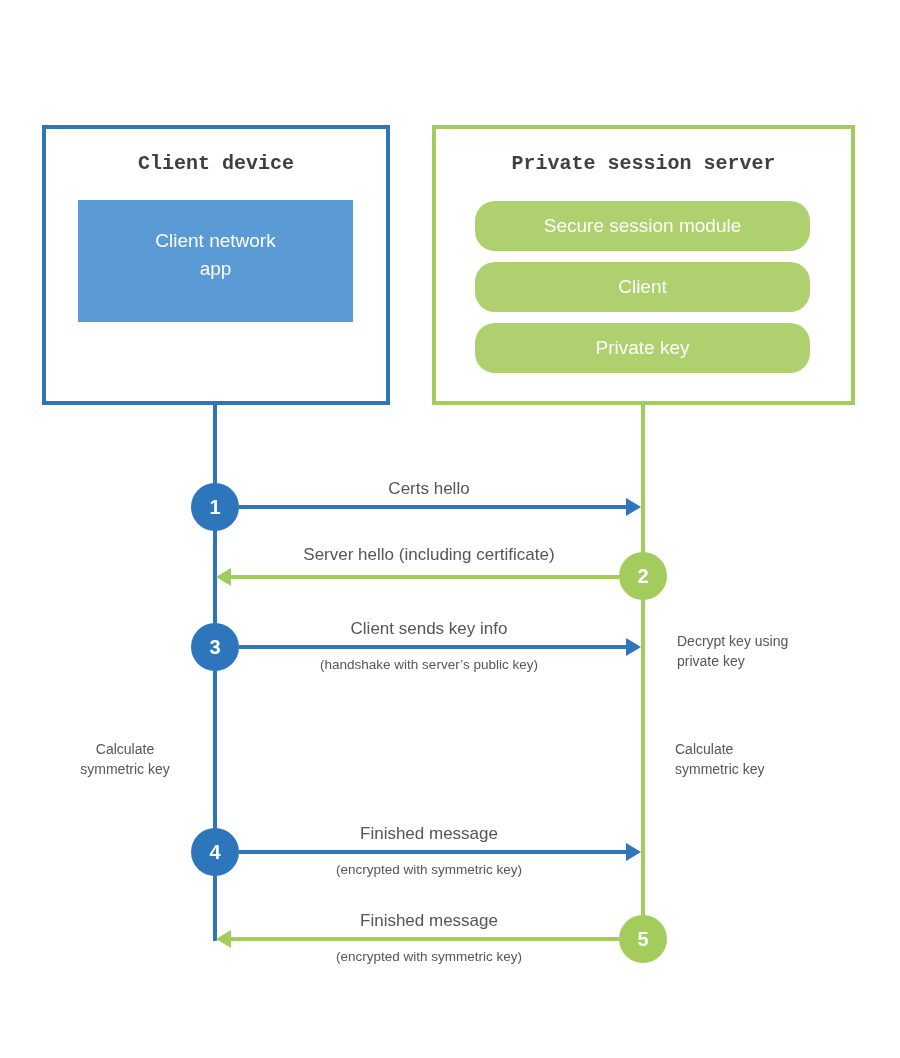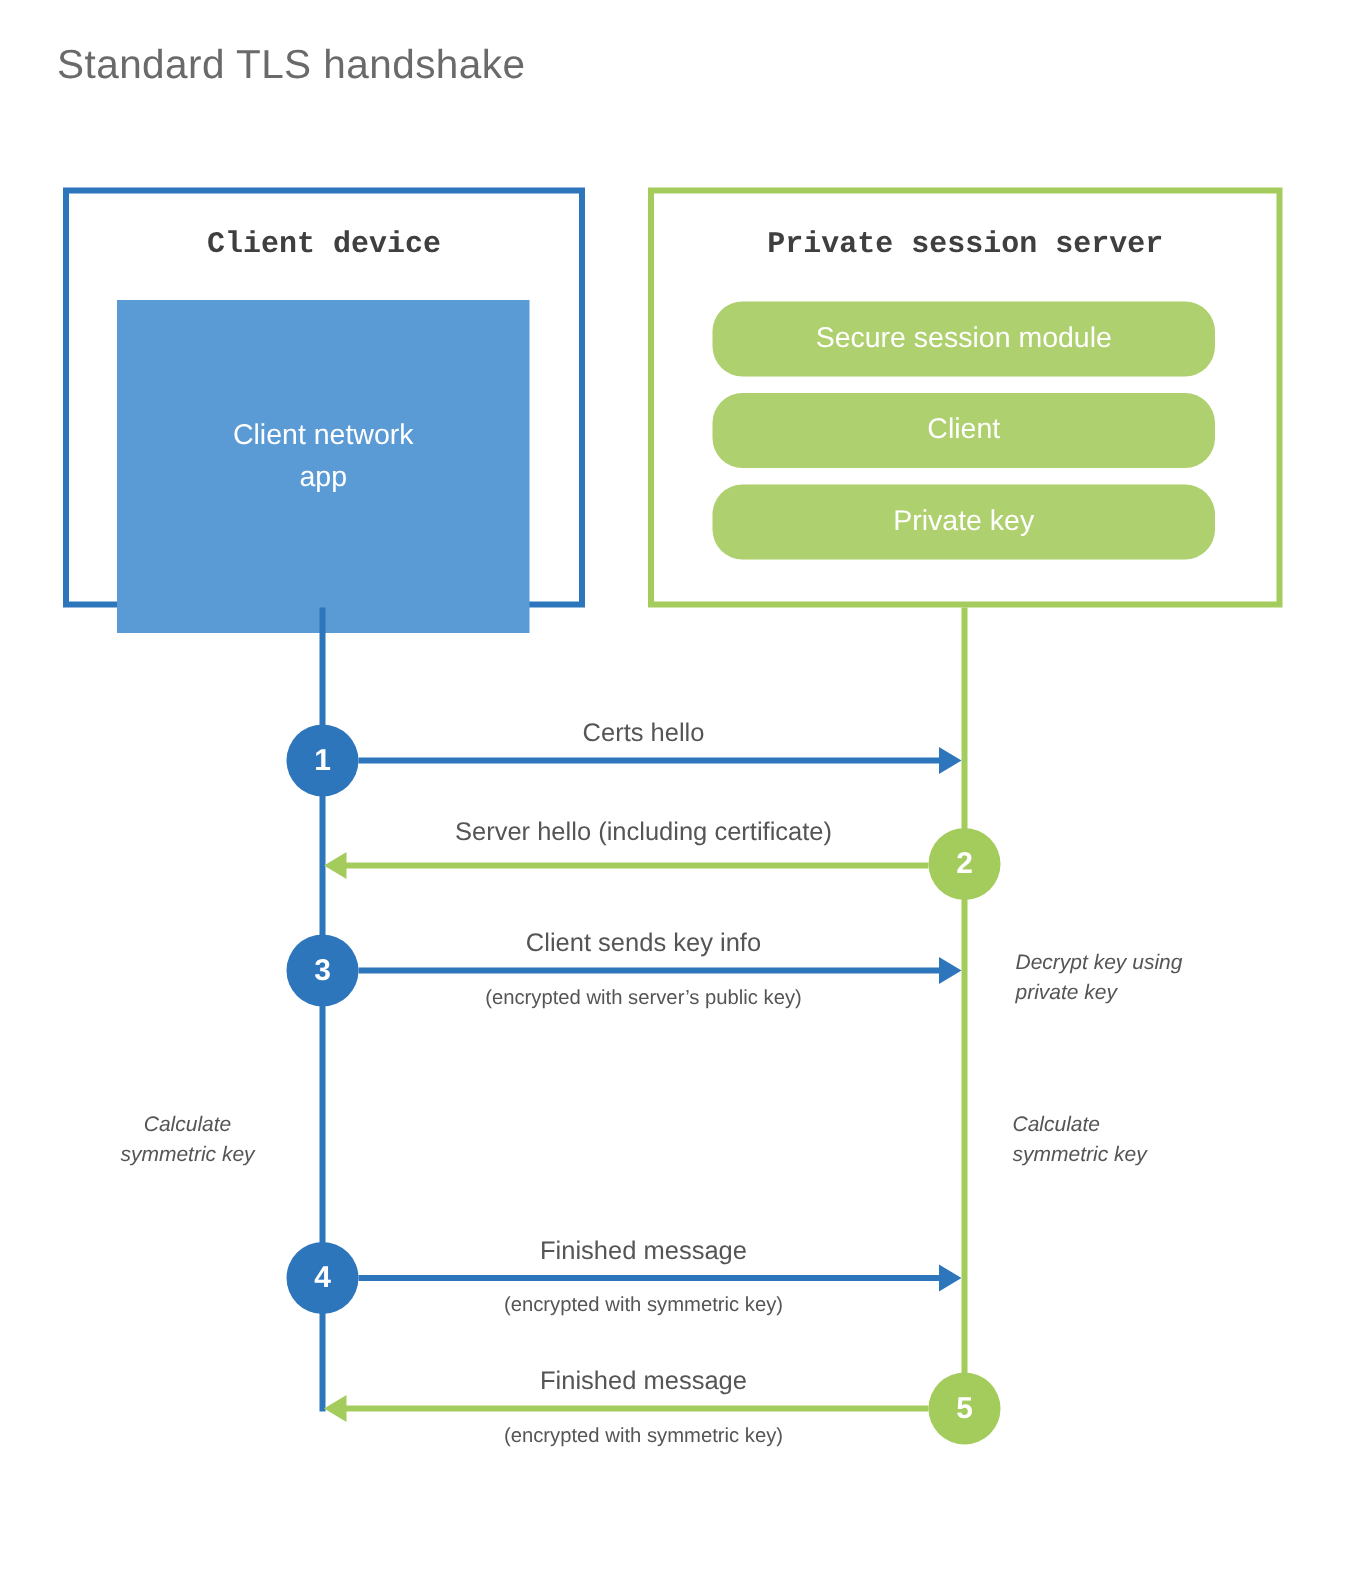--- a/index.html
+++ b/index.html
@@ -18,21 +18,21 @@
 
   .title{position:absolute;left:38px;top:28px;font-size:27px;font-weight:400;
          color:var(--title-text);letter-spacing:0.3px;}
 
   .box{position:absolute;top:125px;height:280px;border:4px solid;background:#fff;}
   .client-box{left:42px;width:348px;border-color:var(--blue);}
   .server-box{left:432px;width:423px;border-color:var(--green);}
   .box-title{margin-top:23px;text-align:center;font-weight:bold;font-size:20px;
              color:var(--heading-text);font-family:Liberation Mono, monospace;}
 
-  .client-app{position:absolute;left:78px;top:200px;width:275px;height:222px;
+  .client-app{position:absolute;left:78px;top:200px;width:275px;height:122px;
               background:var(--blue-fill);color:#fff;font-size:19px;line-height:28px;
               display:flex;align-items:center;justify-content:center;text-align:center;
               white-space:pre-line;padding-bottom:13px;}
 
   .bar{position:absolute;left:475px;width:335px;height:50px;background:var(--green-fill);
        color:#fff;font-size:19px;display:flex;align-items:center;justify-content:center;border-radius:20px;}
   .bar1{top:201px}.bar2{top:262px}.bar3{top:323px}
 
   .vline{position:absolute;width:4px;top:405px;z-index:1;}
   .blue-line{left:213px;height:536px;background:var(--blue);}
@@ -58,31 +58,30 @@
   .a1{top:498px}.a2{top:568px}.a3{top:638px}.a4{top:843px}.a5{top:930px}
 
   .msg{position:absolute;left:219px;width:420px;text-align:center;font-size:17px;
        color:var(--label-text);z-index:2;}
   .l1{top:479px}.l2{top:545px}.l3{top:619px}.l4{top:824px}.l5{top:911px}
   .sub{position:absolute;left:219px;width:420px;text-align:center;font-size:13.5px;
        color:var(--label-text);z-index:2;}
   .l3s{top:657px}.l4s{top:862px}.l5s{top:949px}
 
   .note{position:absolute;font-size:14px;line-height:20px;color:var(--label-text);
-        white-space:pre-line;z-index:2;font-style:italic;}
+        white-space:pre-line;z-index:2;}
   .note-decrypt{left:677px;top:631px;}
   .note-calc-left{left:55px;top:739px;width:140px;text-align:center;}
   .note-calc-right{left:675px;top:739px;}
 </style>
 </head>
 <body>
 
 <div class="canvas">
 
-  <div class="title">Standard TLS handshake</div>
 
   <div class="box client-box">
     <div class="box-title">Client device</div>
   </div>
   <div class="client-app">Client network
 app</div>
 
   <div class="box server-box">
     <div class="box-title">Private session server</div>
   </div>
@@ -126,21 +125,21 @@
   <div class="circle blue c4">
     <span>4</span>
   </div>
   <div class="circle green c5">
     <span>5</span>
   </div>
 
   <div class="msg l1">Certs hello</div>
   <div class="msg l2">Server hello (including certificate)</div>
   <div class="msg l3">Client sends key info</div>
-  <div class="sub l3s">(encrypted with server’s public key)</div>
+  <div class="sub l3s">(handshake with server’s public key)</div>
   <div class="msg l4">Finished message</div>
   <div class="sub l4s">(encrypted with symmetric key)</div>
   <div class="msg l5">Finished message</div>
   <div class="sub l5s">(encrypted with symmetric key)</div>
 
   <div class="note note-decrypt">Decrypt key using
 private key</div>
   <div class="note note-calc-left">Calculate
 symmetric key</div>
   <div class="note note-calc-right">Calculate

